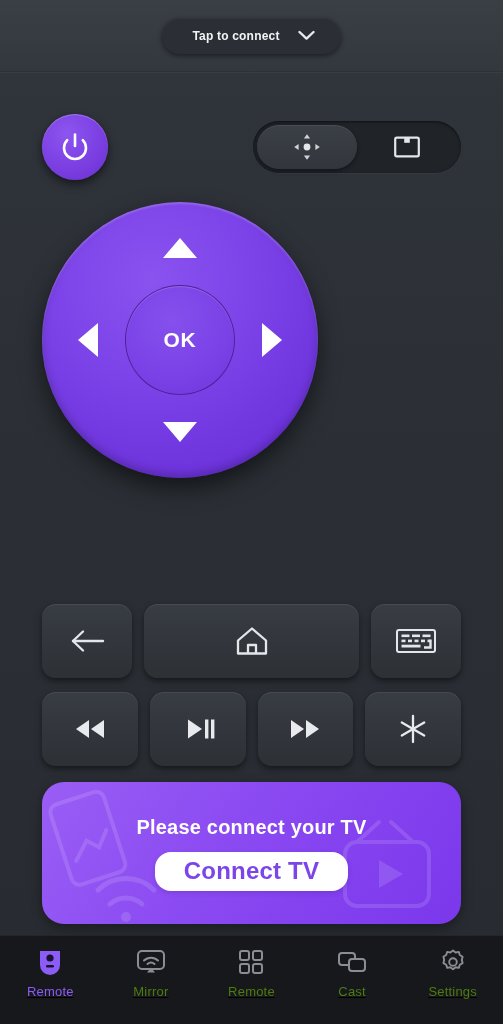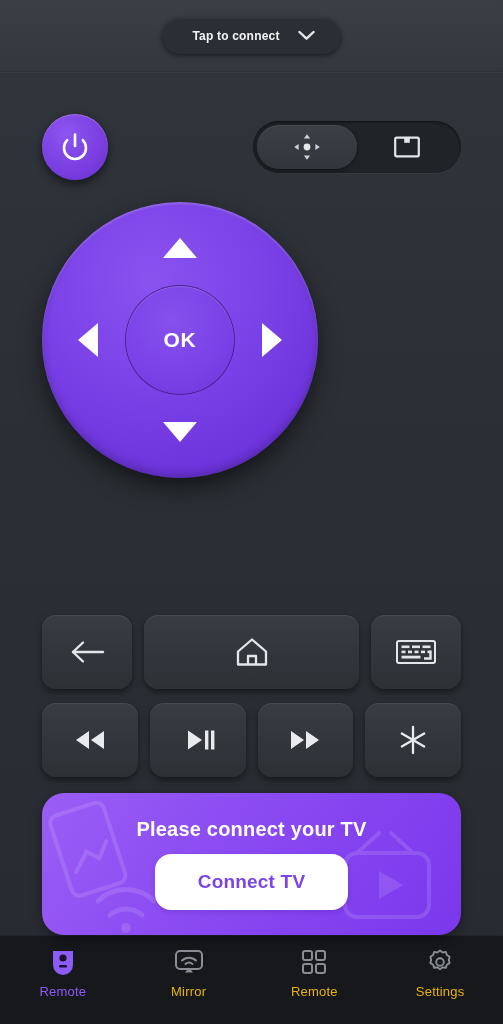--- a/index.html
+++ b/index.html
@@ -133,54 +133,55 @@
   .btn-sq { width:90px; height:74px; }
   .btn-wide { flex:1 1 auto; height:74px; }
   .row-media {
     margin-top:14px;
     display:flex; gap:12px;
   }
   .row-media .btn { flex:1 1 0; height:74px; }
 
   
   .banner {
-    margin-top:16px; margin-bottom:0;
+    margin-top:16px; margin-bottom:11px;
     height:142px; border-radius:22px; position:relative; overflow:hidden;
     background:linear-gradient(125deg,#9a5ef5 0%, #8c4cf2 40%, #8341ef 70%, #7b38ec 100%);
     display:flex; flex-direction:column; align-items:center; justify-content:center;
     box-shadow:0 4px 12px rgba(0,0,0,.4);
   }
   .banner-deco { position:absolute; opacity:.13; pointer-events:none; }
   .deco-phone { left:6px; top:2px; transform:rotate(-18deg); }
   .deco-wifi  { left:46px; bottom:-6px; }
   .deco-tv    { right:14px; bottom:-4px; }
   .banner-title {
     color:#fff; font-size:20px; font-weight:bold; letter-spacing:.2px;
     margin-bottom:13px; position:relative; z-index:2;
   }
   .banner-btn {
-    width:193px; height:56px; border-radius:16px; background:#fff; border:none;
-    color:#7b45e8; font-size:19px; font-weight:bold; letter-spacing:.2px;
+    width:193px; height:39px; border-radius:16px; background:#fff; border:none;
+    color:#7b45e8; font-size:24px; font-weight:bold; letter-spacing:.2px;
     cursor:pointer; position:relative; z-index:2;
     box-shadow:0 2px 5px rgba(60,20,130,.2);
   }
 
   
   .nav {
     flex:0 0 89px; height:89px;
     background:#16181c;
     border-top:1px solid #23262b;
     display:flex; align-items:flex-start; justify-content:space-around;
     padding-top:12px;
+    text-decoration:underline;
   }
   .nav-item {
     width:86px; display:flex; flex-direction:column; align-items:center; gap:8px;
     cursor:pointer; background:none; border:none;
   }
-  .nav-label { font-size:13px; color:#eab308; letter-spacing:.2px; }
+  .nav-label { font-size:13px; color:#4d7c0f; letter-spacing:.2px; }
   .nav-item.active .nav-label { color:#8b5cf6; }
   .nav-ico { height:28px; display:flex; align-items:center; justify-content:center; }
 </style>
 </head>
 <body>
 
 <div class="app">
 
   <div class="topbar">
     <div class="connect-pill">
@@ -344,20 +345,29 @@
         <svg width="26" height="26" viewBox="0 0 26 26">
           <rect x="2" y="2" width="9" height="9" rx="2" fill="none" stroke="#8a8d94" stroke-width="2"></rect>
           <rect x="15" y="2" width="9" height="9" rx="2" fill="none" stroke="#8a8d94" stroke-width="2"></rect>
           <rect x="2" y="15" width="9" height="9" rx="2" fill="none" stroke="#8a8d94" stroke-width="2"></rect>
           <rect x="15" y="15" width="9" height="9" rx="2" fill="none" stroke="#8a8d94" stroke-width="2"></rect>
         </svg>
       </span>
       <span class="nav-label">Remote</span>
     </button>
 
+    <button class="nav-item">
+      <span class="nav-ico">
+        <svg width="30" height="24" viewBox="0 0 30 24">
+          <rect x="2" y="3" width="16" height="12" rx="3" fill="none" stroke="#8a8d94" stroke-width="2"></rect>
+          <rect x="12" y="9" width="16" height="12" rx="3" fill="#16181c" stroke="#8a8d94" stroke-width="2"></rect>
+        </svg>
+      </span>
+      <span class="nav-label">Cast</span>
+    </button>
 
     <button class="nav-item">
       <span class="nav-ico">
         <svg width="26" height="26" viewBox="0 0 26 26">
           <path d="M13 1.5 l2.6 2 l3.2 -.6 l1 3.1 l2.8 1.7 l-.8 3.2 l.8 3.2 l-2.8 1.7 l-1 3.1 l-3.2 -.6 l-2.6 2 l-2.6 -2 l-3.2 .6 l-1 -3.1 l-2.8 -1.7 l.8 -3.2 l-.8 -3.2 l2.8 -1.7 l1 -3.1 l3.2 .6 z" fill="none" stroke="#8a8d94" stroke-width="1.9" stroke-linejoin="round"></path>
           <circle cx="13" cy="13" r="3.8" fill="none" stroke="#8a8d94" stroke-width="1.9"></circle>
         </svg>
       </span>
       <span class="nav-label">Settings</span>
     </button>

